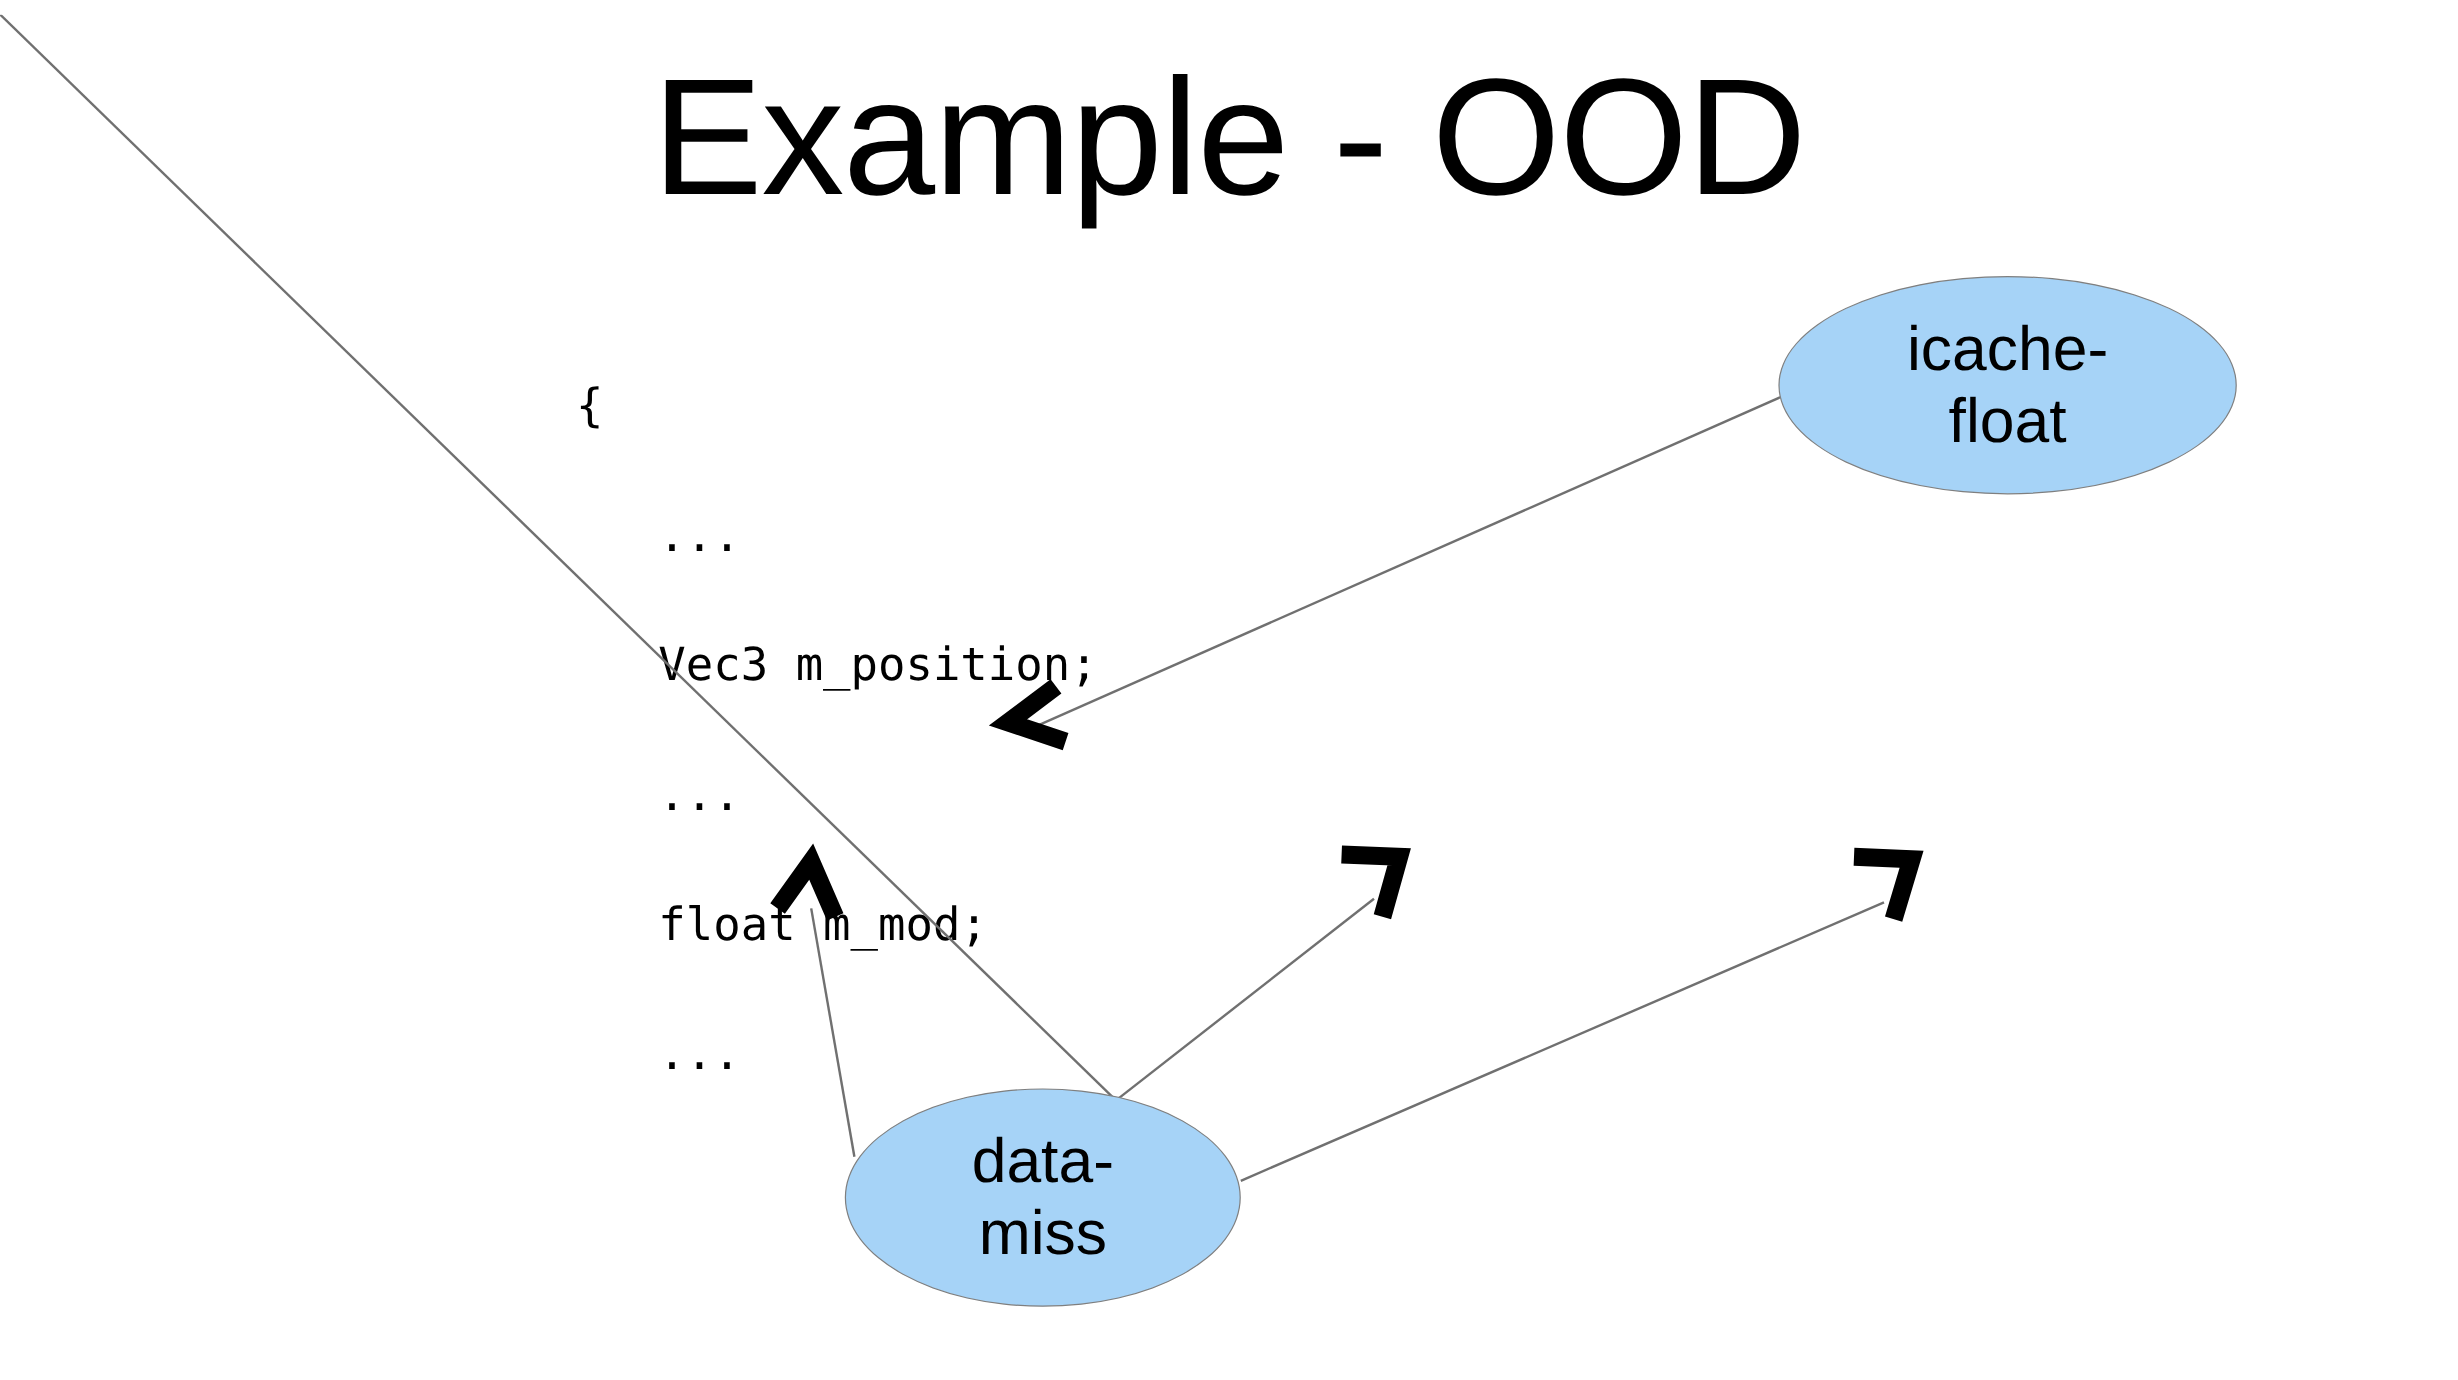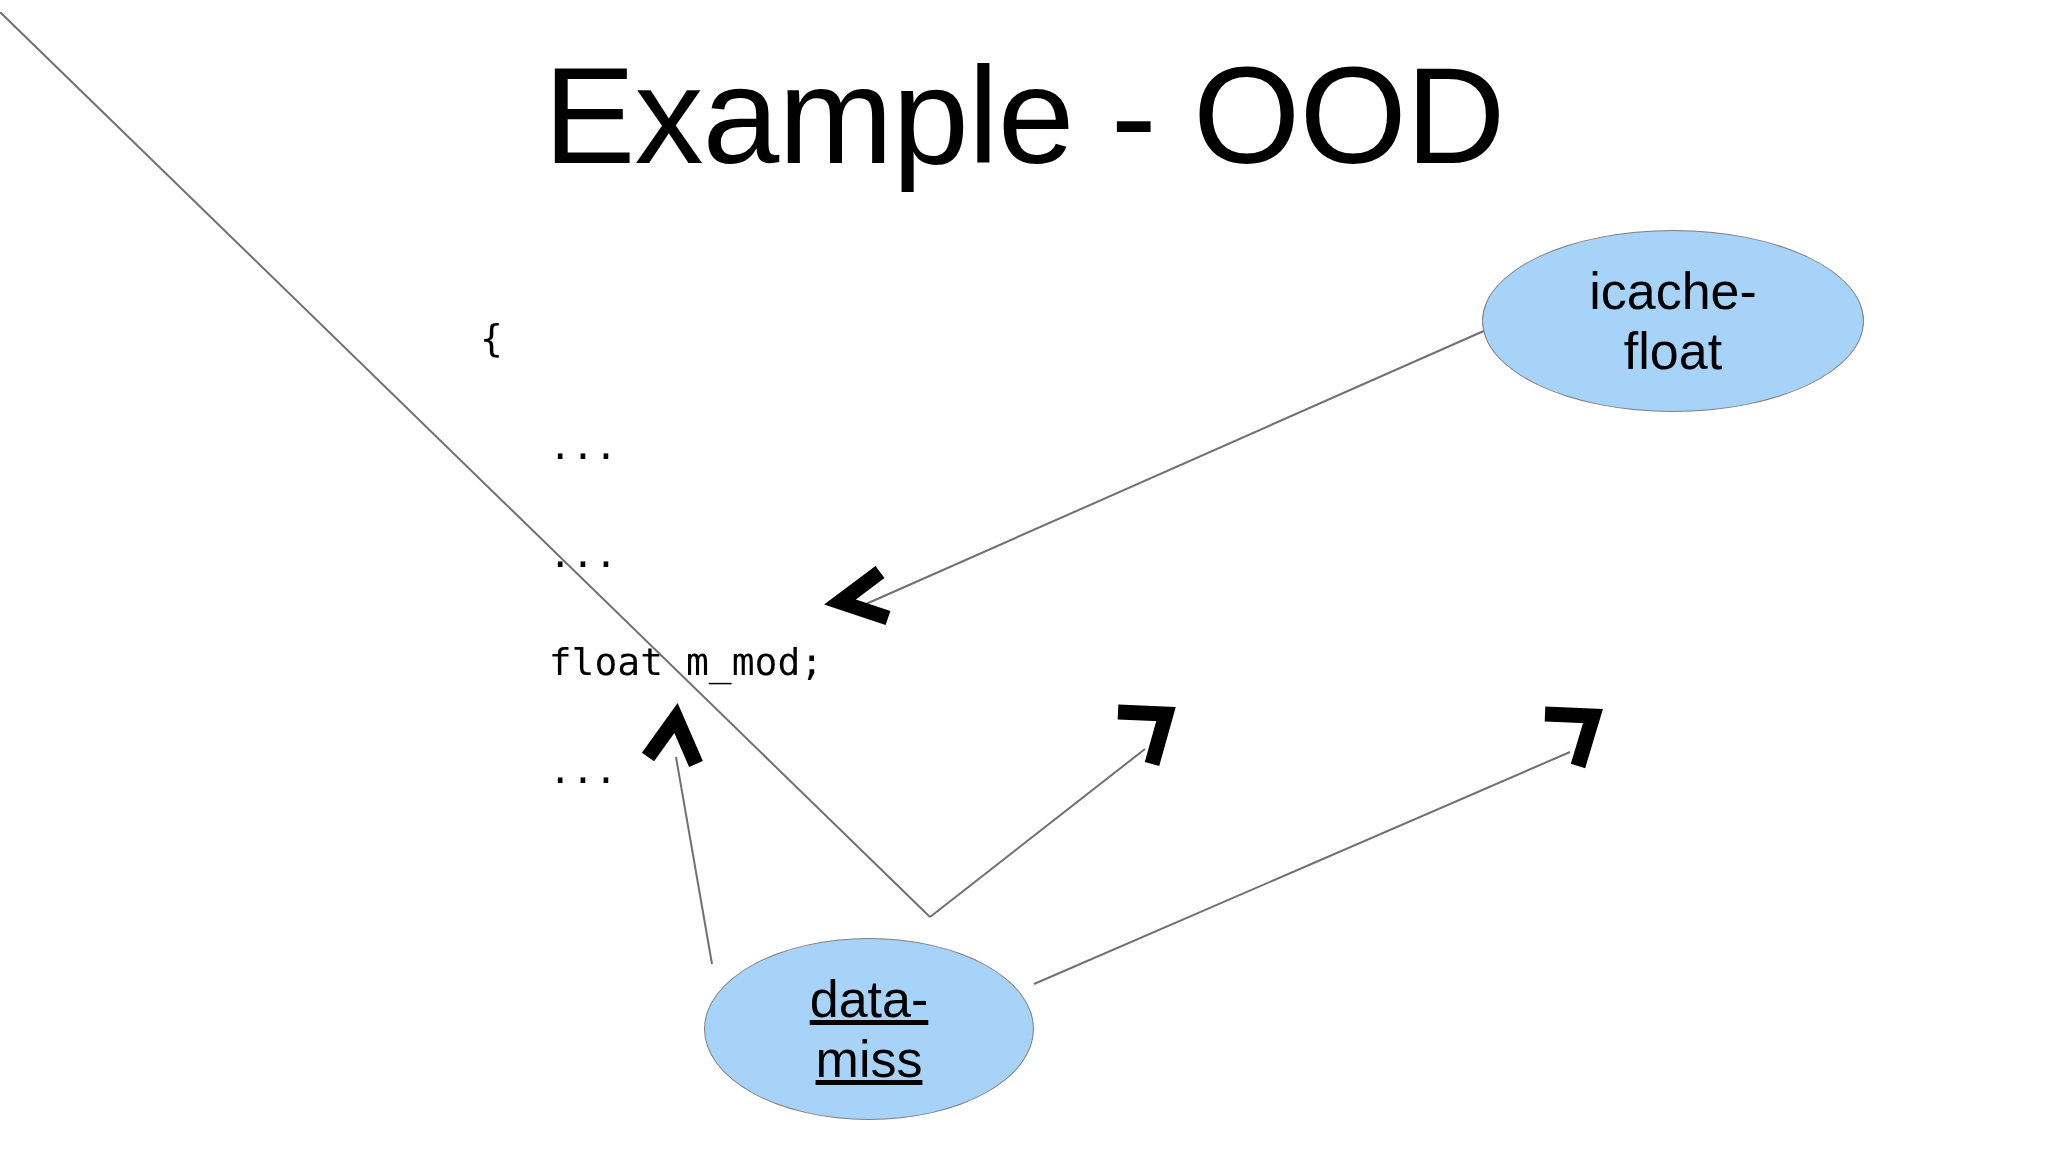--- a/index.html
+++ b/index.html
@@ -69,25 +69,24 @@
   }
   #oval-icache-miss {
     left: 1482px;
     top: 218px;
     width: 382px;
     height: 182px;
     z-index: 5;
   }
   #oval-data-miss {
     left: 704px;
-    top: 926px;
+    top: 895px;
     width: 330px;
     height: 182px;
     z-index: 5;
-    text-decoration: underline;
   }
   .oval .oval-label {
     display: block;
     white-space: pre-line;
   }
 
   
   #connectors {
     position: absolute;
     left: 0;
@@ -113,20 +112,21 @@
 </head>
 <body>
 
 <div id="slide">
 
   <div id="slide-title">Example - OOD</div>
 
   <div id="code-block">
     <div class="code-line">{</div>
     <div class="code-line">   ...</div>
+    <div class="code-line">   Vec3 m_position;</div>
     <div class="code-line">   ...</div>
     <div class="code-line">   float m_mod;</div>
     <div class="code-line">   ...</div>
     
     
     
     
     
     
     

